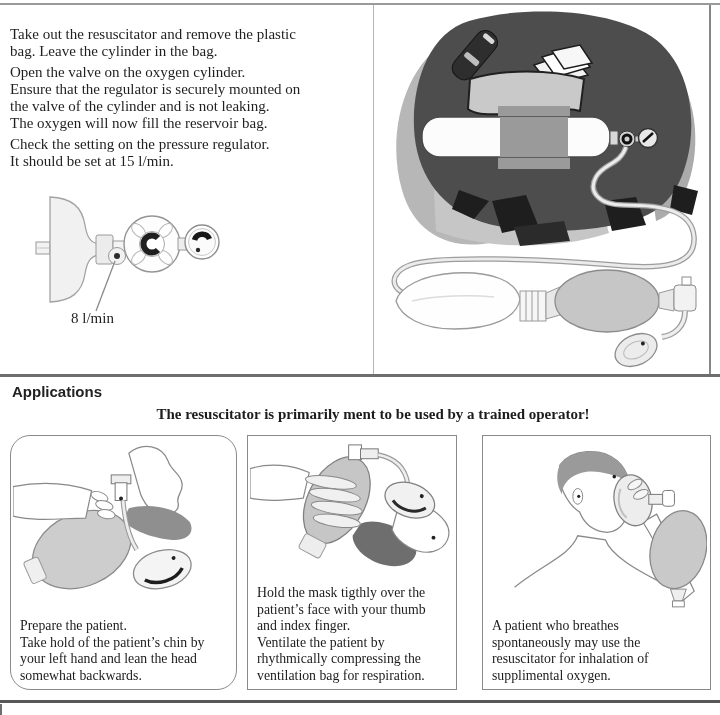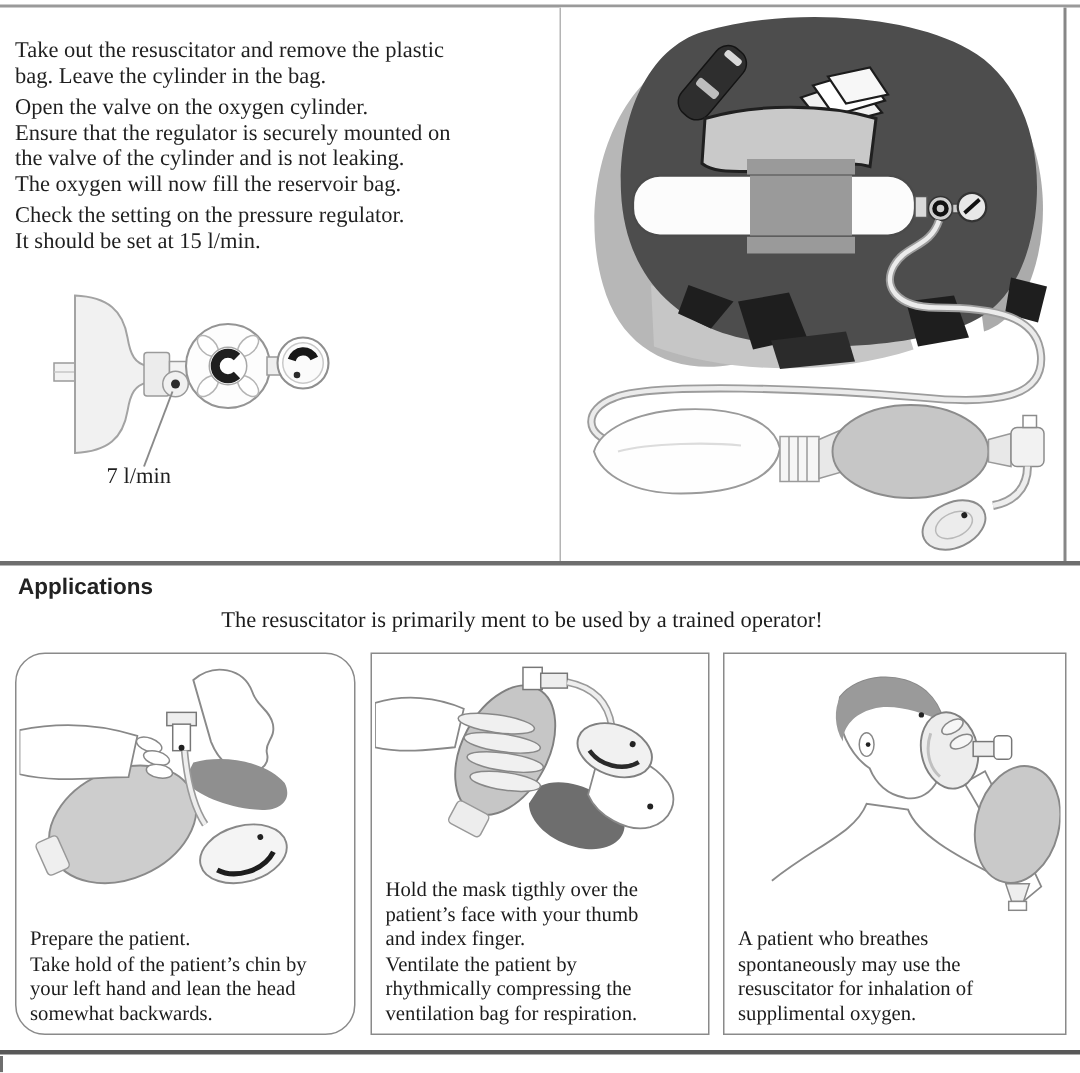--- a/index.html
+++ b/index.html
@@ -29,29 +29,29 @@
     position:absolute;left:373px;top:5px;width:335px;height:370px;
     border-left:1px solid #b4b4b4;border-right:2px solid #878787;background:#fff;
   }
 
   .apps-heading{
     position:absolute;left:12px;top:383px;margin:0;
     font-family:"Liberation Sans",sans-serif;font-size:15px;font-weight:bold;color:#222;
   }
   .warning{
     position:absolute;left:0;top:406px;width:696px;text-align:center;
-    font-size:15px;font-weight:normal;color:#1c1c1c;
+    font-size:15px;font-weight:bold;color:#1c1c1c;padding-left:25px;
   }
 
   .panel{
     position:absolute;top:435px;height:255px;background:#fff;
     border:1.5px solid #8a8a8a;box-sizing:border-box;
   }
   .panel1{left:10px;width:227px;border-radius:20px;}
-  .panel2{left:247px;width:226px;}
+  .panel2{left:247px;width:210px;}
   .panel3{left:482px;width:229px;padding-left:36px;}
   .panel-art{position:absolute;left:2px;top:2px;right:2px;}
   .panel-caption{
     position:absolute;left:9px;right:4px;bottom:5px;
     font-size:13.8px;line-height:16.5px;white-space:pre-line;color:#1c1c1c;
   }
   svg{display:block;}
 </style>
 </head>
 <body>
@@ -88,21 +88,21 @@
       <circle cx="87" cy="63" r="8.5" fill="#f1f1f1" stroke="#9a9a9a"></circle>
       <circle cx="87" cy="63" r="3" fill="#2b2b2b"></circle>
       <rect x="148" y="45" width="9" height="12" fill="#eeeeee" stroke="#9a9a9a"></rect>
       <circle cx="172" cy="49" r="17" fill="#ffffff" stroke="#8f8f8f" stroke-width="1.4"></circle>
       <circle cx="172" cy="49" r="13.5" fill="#fbfbfb" stroke="#c9c9c9"></circle>
       <path d="M164.5,47 A8,8 0 0 1 179.5,46" fill="none" stroke="#181818" stroke-width="5.5"></path>
       <circle cx="168" cy="57" r="2.2" fill="#2b2b2b"></circle>
       <line x1="66" y1="118" x2="85" y2="68" stroke="#8a8a8a" stroke-width="1.3"></line>
     </svg>
   </div>
-  <div class="flow-label">7 l/min</div>
+  <div class="flow-label">8 l/min</div>
 
   <div class="equip-box">
     <svg viewBox="0 0 335 370" width="335" height="370">
 
       <path d="M75,35 C30,60 12,130 28,185 C40,228 75,245 115,238 C150,232 160,220 150,190 L140,80 Z" fill="#b7b7b7"></path>
       <path d="M285,45 C315,70 328,120 318,165 C311,196 298,210 282,216 L272,140 Z" fill="#ababab"></path>
       <path d="M60,185 C100,205 180,210 225,195 L235,228 C180,246 110,244 62,226 Z" fill="#c6c6c6"></path>
 
       <path d="M95,16 C150,0 230,4 272,28 C308,48 322,95 316,140 C310,178 295,204 263,214 C218,229 140,231 100,214 C65,199 42,168 40,123 C38,78 55,28 95,16 Z" fill="#4d4d4d"></path>
 

